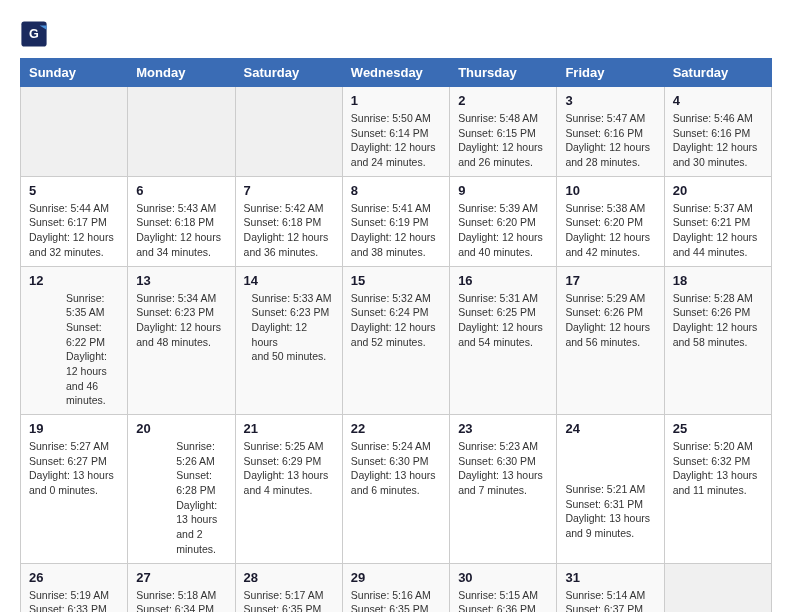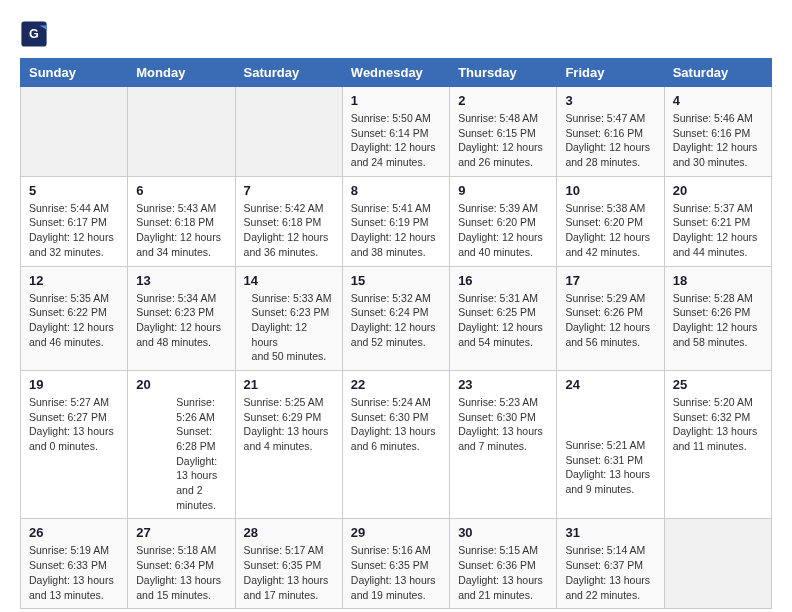--- a/index.html
+++ b/index.html
@@ -202,21 +202,21 @@
           <span class="day-number">20</span>
           <div class="day-info" style="white-space: pre-line;">Sunrise: 5:37 AM
 Sunset: 6:21 PM
 Daylight: 12 hours
 and 44 minutes.</div>
         </td>
       </tr>
       <tr>
         <td>
           <span class="day-number">12</span>
-          <div class="day-info" style="white-space: pre-line;">Sunrise: 5:35 AM
+          <div class="day-info" style="white-space: pre-line; margin-left: 37px;">Sunrise: 5:35 AM
 Sunset: 6:22 PM
 Daylight: 12 hours
 and 46 minutes.</div>
         </td>
         <td>
           <span class="day-number">13</span>
           <div class="day-info" style="white-space: pre-line;">Sunrise: 5:34 AM
 Sunset: 6:23 PM
 Daylight: 12 hours
 and 48 minutes.</div>

